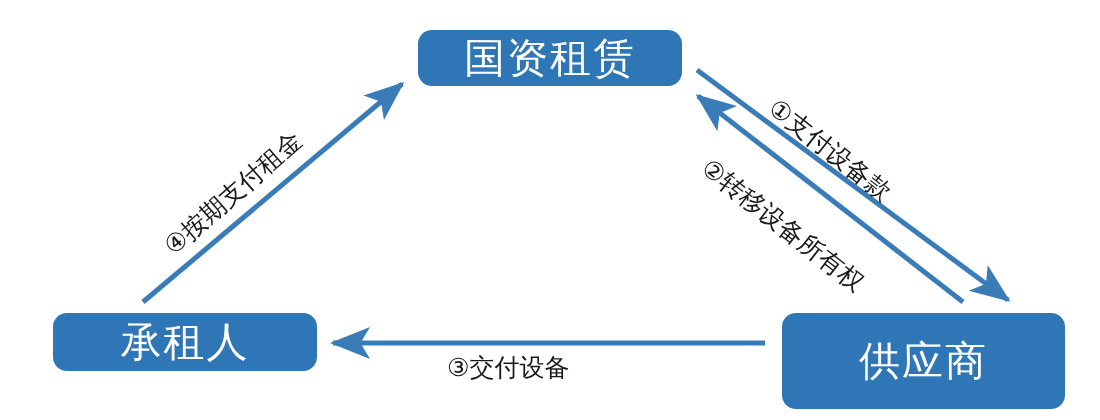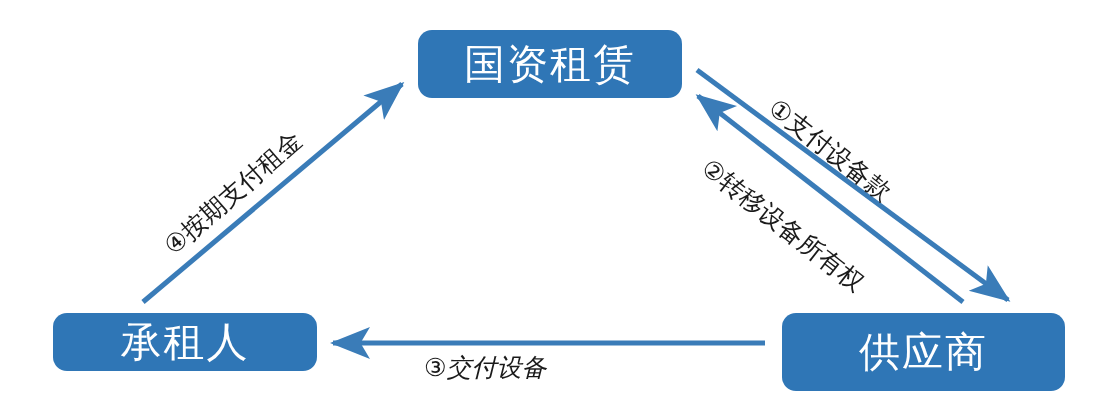--- a/index.html
+++ b/index.html
@@ -39,34 +39,34 @@
     font-size: 41px;
     line-height: 1;
     letter-spacing: 2px;
     white-space: nowrap;
     font-family: "Liberation Sans", "DejaVu Sans", sans-serif;
   }
   #node-lessor {
     left: 418px;
     top: 30px;
     width: 264px;
-    height: 68px;
+    height: 56px;
     align-items: center;
   }
   #node-lessee {
     left: 53px;
     top: 313px;
     width: 264px;
     height: 58px;
   }
   #node-supplier {
     left: 782px;
     top: 313px;
     width: 283px;
-    height: 78px;
+    height: 96px;
   }
   .edge-label {
     position: absolute;
     color: #1A1A1A;
     font-size: 25px;
     line-height: 1;
     white-space: nowrap;
     font-family: "Liberation Sans", "DejaVu Sans", sans-serif;
   }
   #label-pay-equipment {
@@ -75,23 +75,22 @@
     transform: rotate(38deg);
     transform-origin: 0 50%;
   }
   #label-transfer-ownership {
     left: 705px;
     top: 152px;
     transform: rotate(38deg);
     transform-origin: 0 50%;
   }
   #label-deliver-equipment {
-    left: 424px;
+    left: 447px;
     top: 355px;
-    font-style: italic;
   }
   #label-pay-rent {
     left: 168px;
     top: 237px;
     transform: rotate(-41deg);
     transform-origin: 0 50%;
   }
 </style>
 </head>
 <body>

